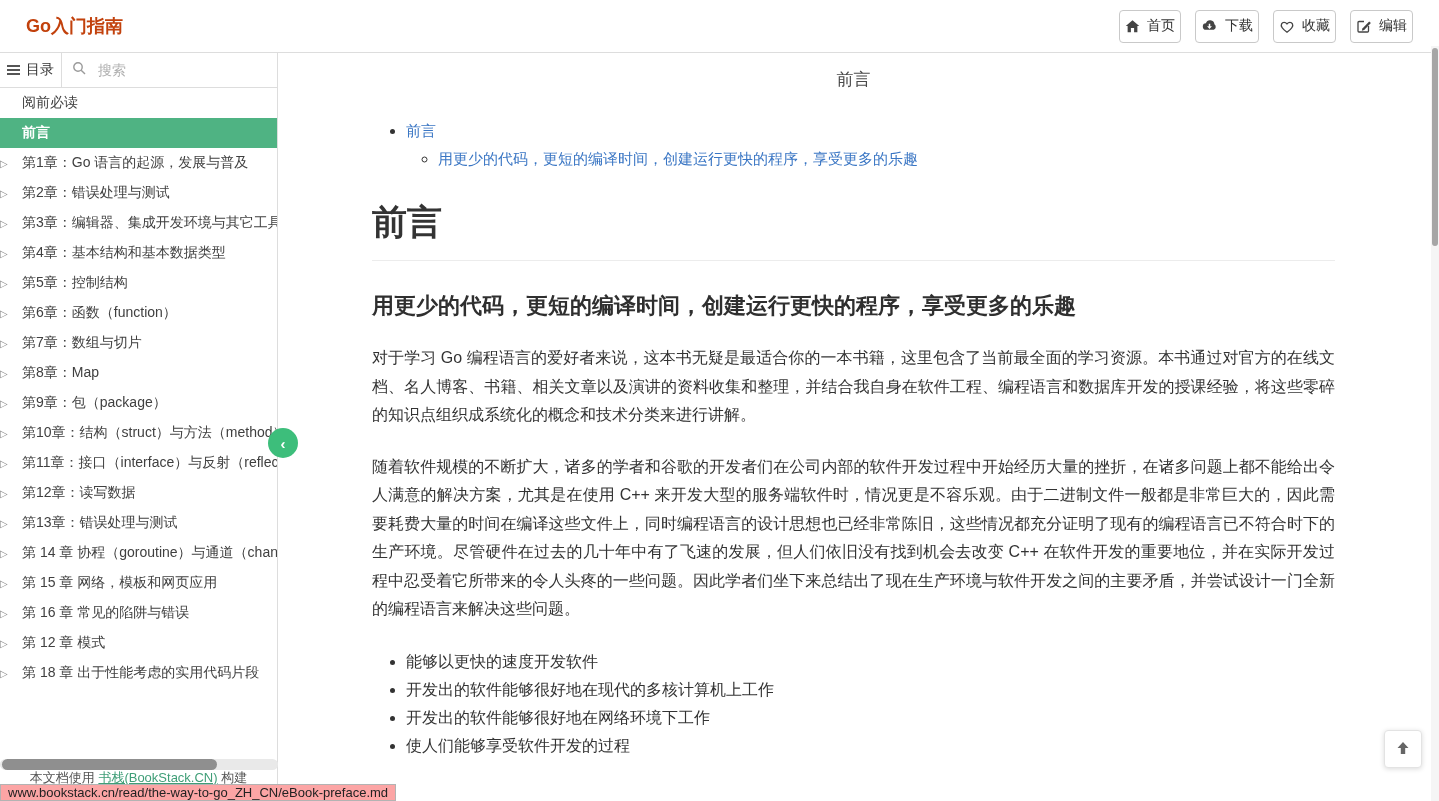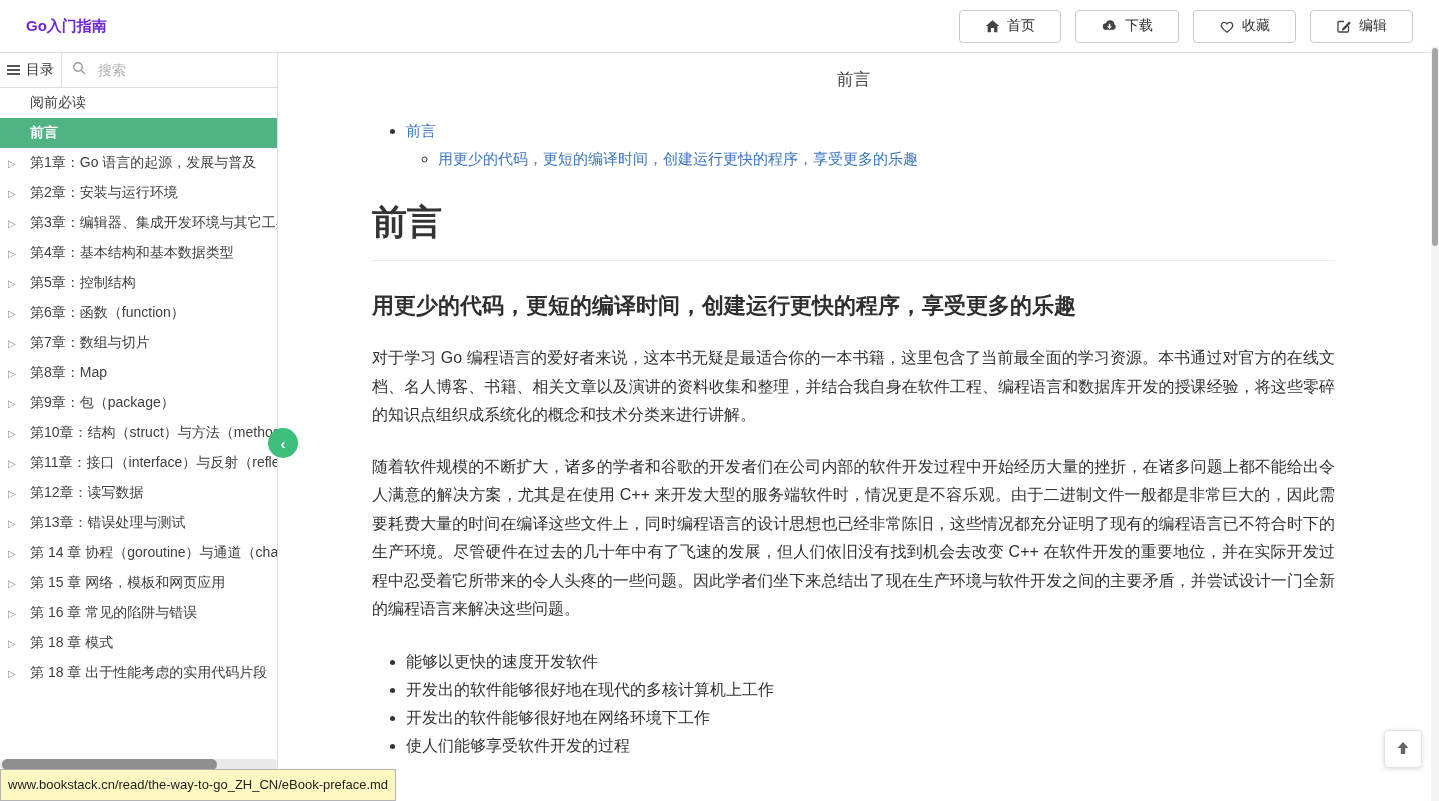--- a/index.html
+++ b/index.html
@@ -3,42 +3,42 @@
 <meta charset="utf-8">
 <style>
   * { margin:0; padding:0; box-sizing:border-box; }
   html,body { width:1439px; height:801px; overflow:hidden; background:#fff;
     font-family:"Liberation Sans","DejaVu Sans",sans-serif; }
 
   
   .app-header { position:fixed; top:0; left:0; right:0; height:53px; background:#fff;
     border-bottom:1px solid #ddd; display:flex; align-items:center; justify-content:space-between;
     padding:0 26px; z-index:10; }
-  .book-title { font-size:15px; font-weight:bold; color:#6d28d9; }
+  .book-title { font-size:18px; font-weight:bold; color:#c2410c; }
   .header-actions { display:flex; gap:14px; }
-  .hbtn { display:inline-flex; align-items:center; gap:7px; height:33px; padding:0 25px;
+  .hbtn { display:inline-flex; align-items:center; gap:7px; height:33px; padding:0 5px;
     border:1px solid #c9c9c9; border-radius:4px; background:#fff; font-size:14px; color:#333;
     cursor:pointer; font-family:inherit; }
   .hbtn svg { display:block; }
 
   
   .sidebar { position:fixed; top:53px; left:0; width:278px; bottom:0; background:#fff;
     border-right:1px solid #ddd; z-index:5; }
   .side-tabs { height:35px; display:flex; border-bottom:1px solid #ddd; }
   .toc-tab { width:62px; display:flex; align-items:center; justify-content:center; gap:6px;
     border-right:1px solid #ddd; font-size:14px; color:#333; cursor:pointer;text-align:center; }
   .burger { display:inline-flex; flex-direction:column; gap:2px; }
   .burger i { width:13px; height:2px; background:#555; }
   .search-box { flex:1; display:flex; align-items:center; gap:12px; padding:0 10px; }
   .search-box input { border:none; outline:none; width:100%; font-size:14px; color:#333;
     font-family:inherit; background:transparent; }
   .search-box input::placeholder { color:#b0b0b0; }
 
   .toc-list { position:absolute; top:35px; left:0; right:0; bottom:46px; overflow:hidden; }
-  .toc-item { height:30px; display:flex; align-items:center; padding-left:8px;
+  .toc-item { height:30px; display:flex; align-items:center; 
     white-space:nowrap; font-size:14px; color:#404040; cursor:pointer; }
   .caret { width:22px; flex:none; color:#8f8f8f; font-size:10px; visibility:hidden; }
   .caret.show { visibility:visible; }
   .toc-item.active { background:var(--accent-green,#4FB383); color:#fff; font-weight:bold; }
 
   .collapse-handle { position:fixed; left:268px; top:428px; width:30px; height:30px;
     border-radius:50%; background:var(--handle-green,#3DBE7B); color:#fff; display:flex;
     align-items:center; justify-content:center; font-size:15px; font-weight:bold; z-index:8;
     cursor:pointer; }
 
@@ -66,21 +66,21 @@
   .req-list { margin:24px 0 0; padding-left:34px; font-size:16px; line-height:28px;
     list-style:disc; color:#333; }
 
   
   .vscroll { position:fixed; top:46px; right:0; width:8px; bottom:0; background:#f5f5f5; z-index:20; }
   .vthumb { position:absolute; top:2px; left:1px; width:6px; height:198px; background:#a6a6a6;
     border-radius:3px; }
   .scrolltop { position:fixed; right:17px; bottom:33px; width:38px; height:38px; background:#fff;
     border:1px solid #e3e3e3; border-radius:4px; box-shadow:0 1px 5px rgba(0,0,0,.15);
     display:flex; align-items:center; justify-content:center; z-index:30; cursor:pointer; }
-  .statusbar { position:fixed; left:0; bottom:0; height:32px; background:#fef9c3;
+  .statusbar { position:fixed; left:0; bottom:0; height:17px; background:#fca5a5;
     border:1px solid #b3b3b3; display:flex; align-items:center; padding:0 7px 1px; font-size:13px;
     color:#222; z-index:40; white-space:nowrap; }
 </style>
 </head>
 <body>
 
 <header class="app-header">
   <div class="book-title">Go入门指南</div>
   <div class="header-actions">
     <button class="hbtn">
@@ -154,21 +154,21 @@
         <span>前言</span>
       </div>
 
       <div class="toc-item">
         <span class="caret show">▷</span>
         <span>第1章：Go 语言的起源，发展与普及</span>
       </div>
 
       <div class="toc-item">
         <span class="caret show">▷</span>
-        <span>第2章：安装与运行环境</span>
+        <span>第2章：错误处理与测试</span>
       </div>
 
       <div class="toc-item">
         <span class="caret show">▷</span>
         <span>第3章：编辑器、集成开发环境与其它工具</span>
       </div>
 
       <div class="toc-item">
         <span class="caret show">▷</span>
         <span>第4章：基本结构和基本数据类型</span>
@@ -229,21 +229,21 @@
         <span>第 15 章 网络，模板和网页应用</span>
       </div>
 
       <div class="toc-item">
         <span class="caret show">▷</span>
         <span>第 16 章 常见的陷阱与错误</span>
       </div>
 
       <div class="toc-item">
         <span class="caret show">▷</span>
-        <span>第 18 章 模式</span>
+        <span>第 12 章 模式</span>
       </div>
 
       <div class="toc-item">
         <span class="caret show">▷</span>
         <span>第 18 章 出于性能考虑的实用代码片段</span>
       </div>
     </div>
 
   <div class="hscroll">
     <div class="hthumb"></div>

